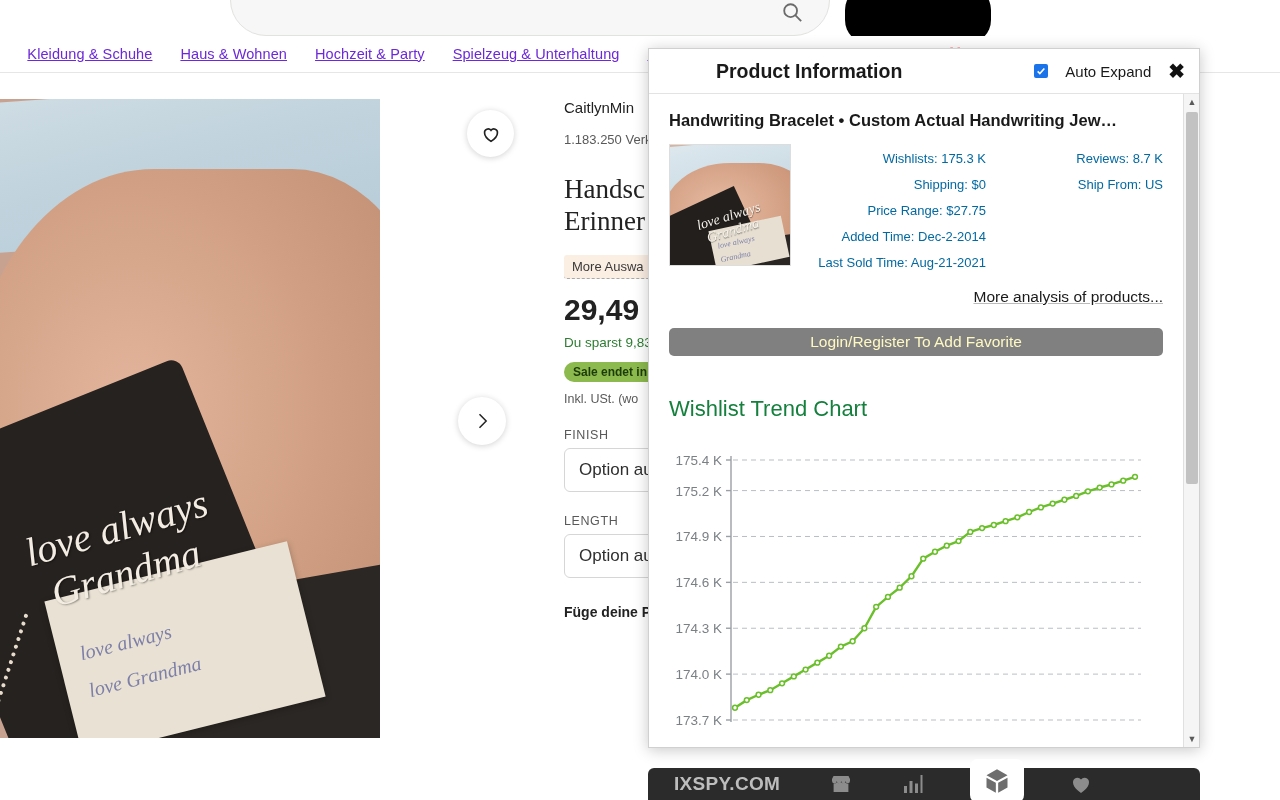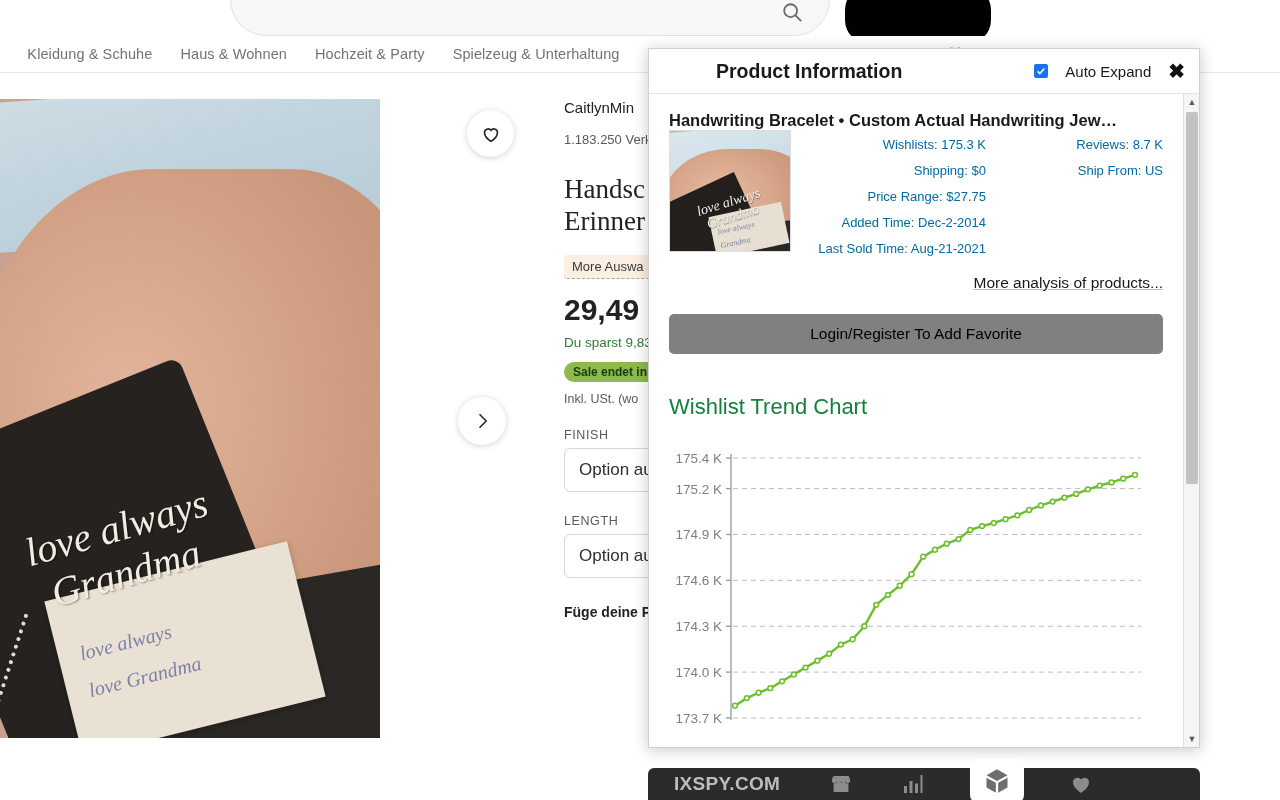--- a/index.html
+++ b/index.html
@@ -30,22 +30,23 @@
     background: #000; border-radius: 24px;
   }
 
   .nav-bar {
     position: absolute; left: 0; top: 36px; width: 1280px; height: 37px;
     background: #fff; border-bottom: 1px solid #e6e6e6;
     display: flex; align-items: center; gap: 0px;
     white-space: nowrap; overflow: hidden;
   }
   .nav-item {
-    font-size: 14.5px; color: #737373; padding: 0 14px; line-height: 37px;
+    font-size: 14.5px; color: #6d28d9; padding: 0 14px; line-height: 37px;
     letter-spacing: .1px;
+    text-decoration: underline;
   }
   .nav-item:first-child { padding-left: 0; margin-left: -8px; }
   .gift-glyph { margin-right: 5px; font-size: 13px; }
 
   
   .gallery {
     position: absolute; left: 0px; top: 99px; width: 380px; height: 639px;
     background: #c8a291;
     overflow: hidden;
   }
@@ -161,20 +162,21 @@
     flex: 1; position: relative; overflow: hidden; background:#fff;
   }
   .panel-scroll {
     position:absolute; left:0; top:0; right:16px; bottom:0;
     padding: 16px 20px 10px 20px;
   }
 
   .pi-title {
     font-size: 16.5px; font-weight: 700; color:#1a1a1a; line-height: 20px;
     white-space: nowrap; overflow:hidden; text-overflow: ellipsis;
+    margin-bottom: 14px;
   }
   .pi-row { display:flex; gap: 18px; }
   .pi-thumb {
     width: 122px; height: 122px; flex: 0 0 122px; border: 1px solid #ddd;
     overflow:hidden; position:relative; background:#d8b49f;
   }
   .pi-thumb .t-shirt { position:absolute; left:-10px; top:-4px; width:160px; height:44px;
     background: linear-gradient(170deg,#dde8ee,#c8d9e2); transform: rotate(-5deg);}
   .pi-thumb .t-arm { position:absolute; left:-8px; top:18px; width:150px; height:120px;
     background: radial-gradient(ellipse at 40% 40%, #e8bda4, #cf9a7e 60%, #b9866a); border-radius:45% 35% 25% 35%;}
@@ -192,21 +194,21 @@
   .pi-stats { flex: 1; padding-top: 2px; }
   .pi-grid { display:grid; grid-template-columns: 1fr 1fr; row-gap: 0px; }
   .pi-item { font-size: 13px; color:#0369a1; line-height: 26px; text-align:right; }
   .pi-item.full { grid-column: 1 / 2; }
   .more-link {
     text-align: right; margin-top: 12px; font-size: 15.5px; color:#1a1a1a;
     text-decoration: underline; text-decoration-color:#bbb;
   }
 
   .fav-btn {
-    margin-top: 22px; height: 40px; background:#808080; color:#000000;
+    margin-top: 22px; height: 28px; background:#808080; color:#fef9c3;
     border-radius: 5px; display:flex; align-items:center; justify-content:center;
     font-size: 15.5px;
   }
   .chart-title { margin-top: 40px; font-size: 22px; color:#15803d; }
 
   .chart-wrap { position: relative; margin-top: 24px; height: 300px; }
   .chart-svg { display:block; }
 
   
   .pscroll {

